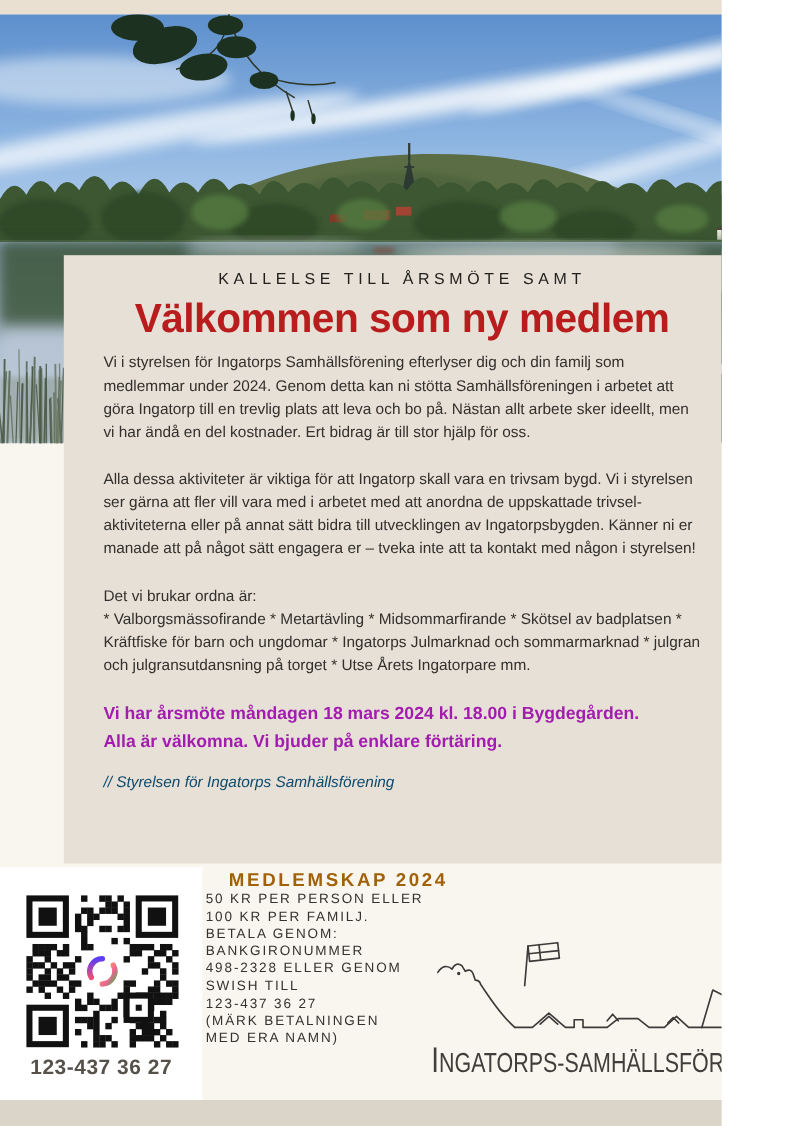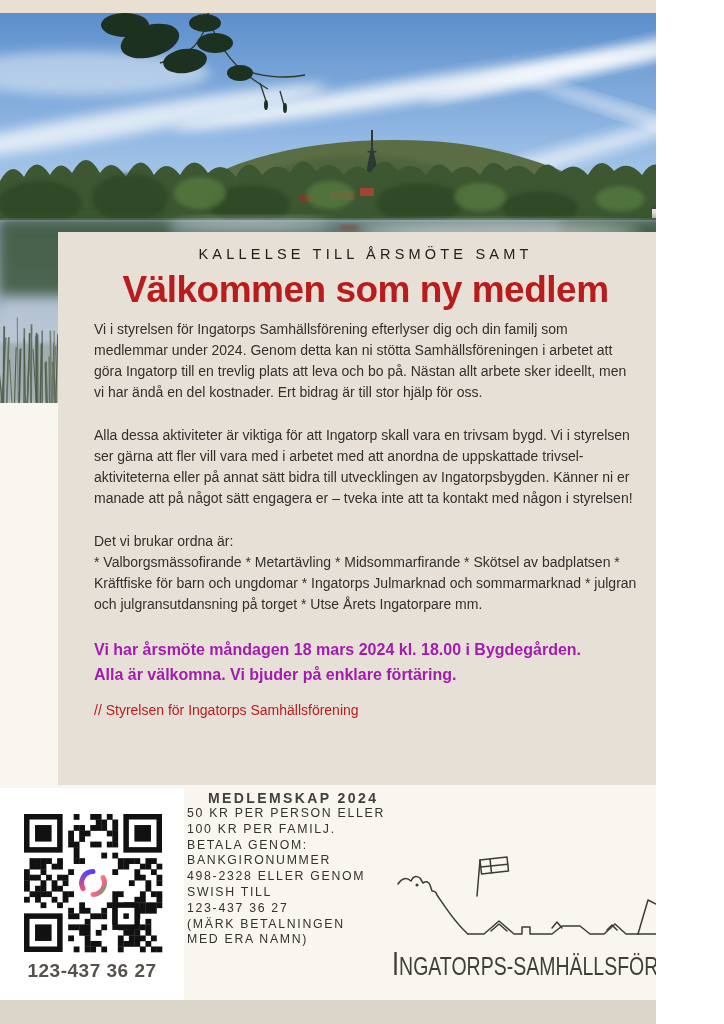--- a/index.html
+++ b/index.html
@@ -15,32 +15,32 @@
   
   .card{position:absolute;left:58px;top:232px;width:605px;height:553px;
         background:#e7e0d6;box-sizing:border-box;padding:13px 26px 0 36px;}
   .kicker{text-align:center;font-size:14.5px;line-height:18px;letter-spacing:4.2px;
           color:#21201d;font-weight:500;}
   .title{margin:2px -16px 4px;text-align:center;font-size:37px;line-height:50px;
          font-weight:700;color:#b91c1c;letter-spacing:-0.5px;white-space:nowrap;}
   .body{font-size:14px;line-height:21px;color:#32302c;margin:0 0 22px;}
   .pre{white-space:pre-line;}
   .meeting{font-size:16px;line-height:25px;font-weight:700;color:#a21caf;margin:22px 0 0;}
-  .signature{font-size:14px;line-height:18px;color:#b91c1c;margin:14px 0 0;}
+  .signature{font-size:14px;line-height:18px;color:#0c4a6e;margin:14px 0 0;font-style:italic;}
 
   
   .qr-panel{position:absolute;left:0;top:788px;width:184px;height:212px;background:#ffffff;}
   .qr-box{position:absolute;left:20px;top:22px;width:146px;height:146px;}
   .swish-logo{position:absolute;left:53px;top:53px;width:40px;height:40px;}
   .qr-caption{position:absolute;left:0;top:172px;width:184px;text-align:center;
               font-size:19px;font-weight:700;letter-spacing:.5px;color:#56514b;}
 
   
   .membership{position:absolute;left:187px;top:790px;width:225px;color:#34322e;}
-  .m-heading{font-size:14px;font-weight:800;letter-spacing:2.4px;color:#404040;padding-left:21px;}
+  .m-heading{font-size:17px;font-weight:800;letter-spacing:2.4px;color:#a16207;padding-left:21px;}
   .m-block{font-size:12.3px;letter-spacing:1.7px;line-height:15.8px;margin-top:0;}
 
   
   .org-logo{position:absolute;left:392px;top:838px;width:330px;}
   .skyline{display:block;width:330px;height:114px;}
   .logo-name{font-size:19.5px;color:#403e3b;white-space:nowrap;margin-top:-6px;
              transform:scaleY(1.28);transform-origin:center top;letter-spacing:0;}
   .logo-name::first-letter{font-size:1.3em;}
 </style>
 </head>

